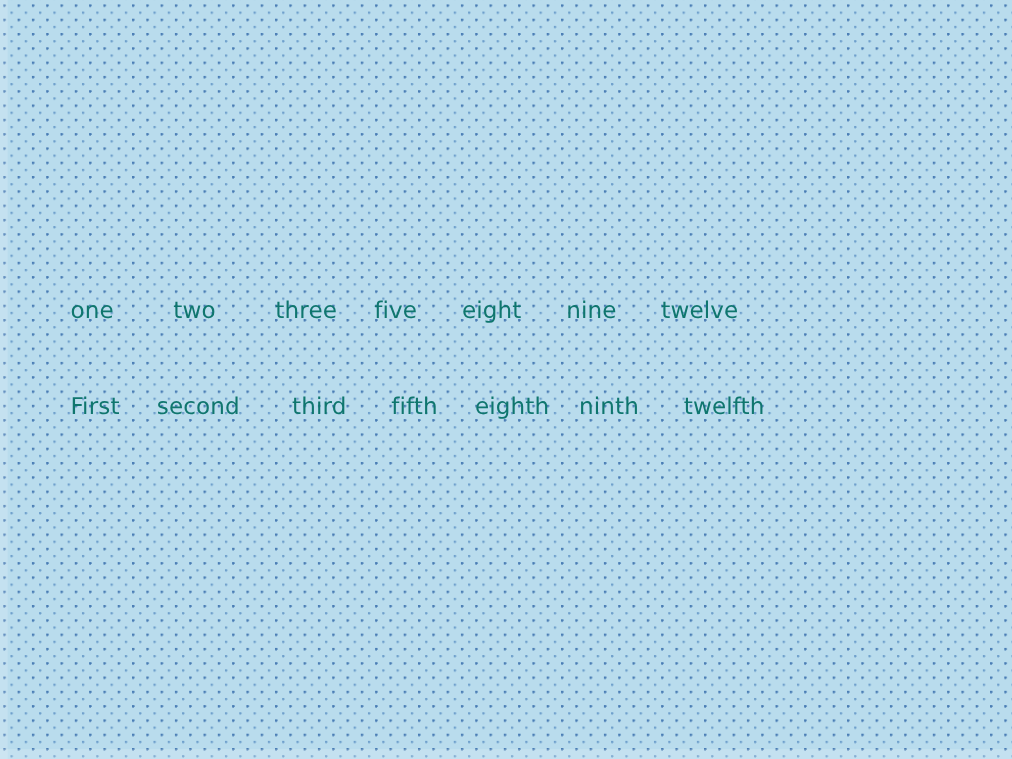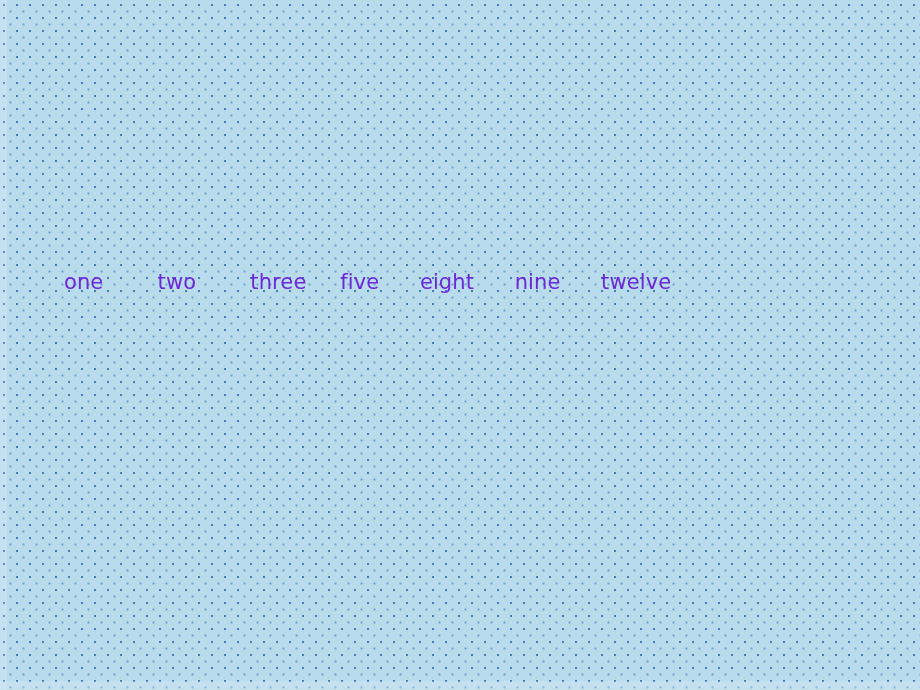--- a/index.html
+++ b/index.html
@@ -52,21 +52,21 @@
 
   #word-block {
     position: absolute;
     left: 64px;
     top: 268px;
     width: 800px;
   }
 
   .word-row {
     white-space: pre;
-    color: #6d28d9;
+    color: #0f766e;
     font-family: "DejaVu Sans", sans-serif;
     font-size: 21px;
     line-height: 29px;
     letter-spacing: 0.1px;
     height: 29px;
     margin: 0;
   }
   .row-gap {
     height: 58px;
   }
@@ -79,19 +79,20 @@
   <div id="dot-layer"></div>
   <div id="edge-left"></div>
   <div id="edge-bottom"></div>
 
   <div id="word-block">
 
     <div class="word-row">one        two        three     five      eight      nine      twelve</div>
 
     <div class="row-gap"></div>
 
+    <div class="word-row">First     second       third      fifth     eighth    ninth      twelfth</div>
 
     <div class="row-gap"></div>
 
 
   </div>
 
 </div>
 
 </body></html>

